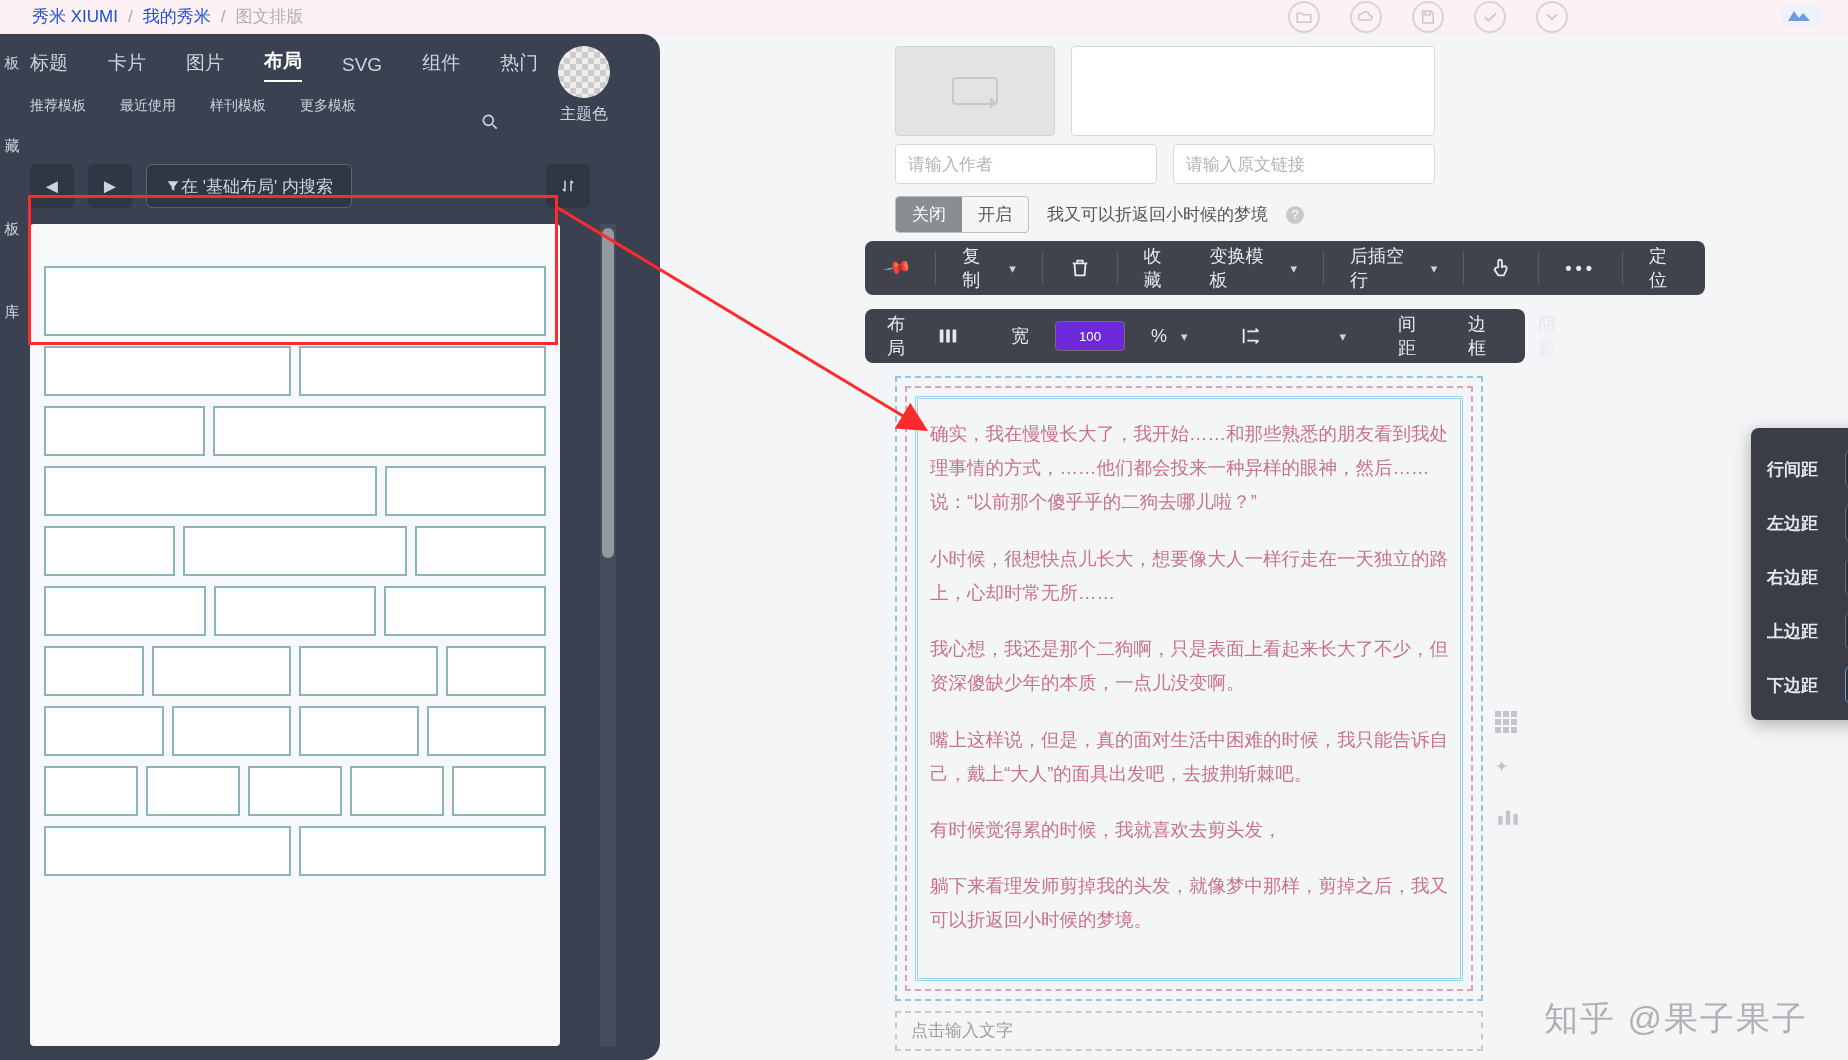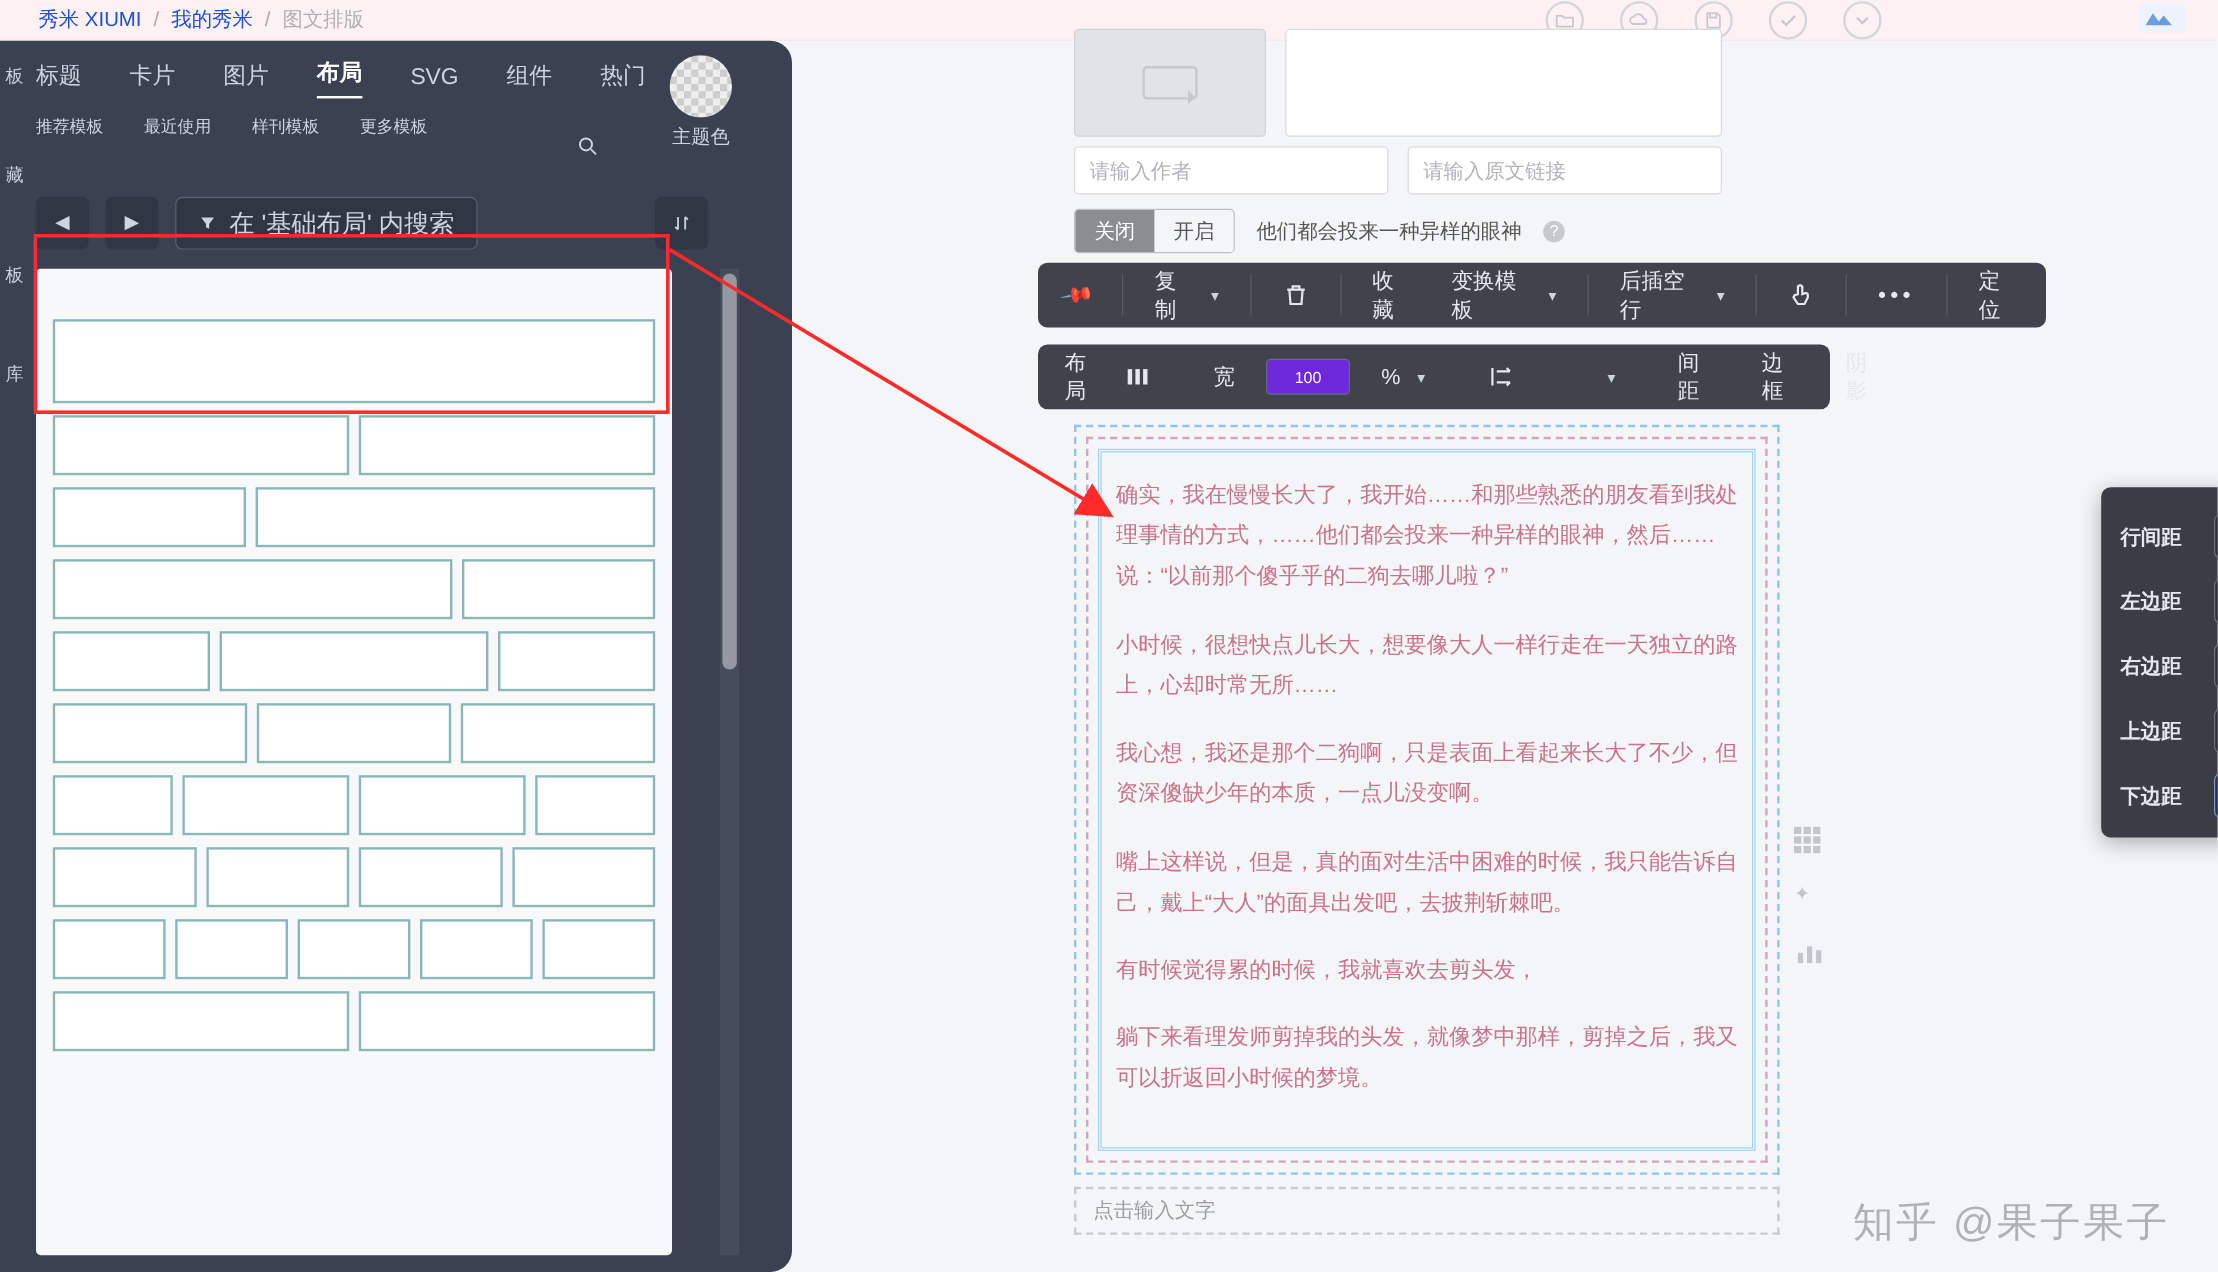--- a/index.html
+++ b/index.html
@@ -22,34 +22,34 @@
 .lp-tabs1 .tab { font-size:19px; color:#cfd3df; padding-bottom:6px; cursor:pointer;}
 .lp-tabs1 .tab.active { color:#fff; border-bottom:2px solid #fff; font-weight:600;}
 .lp-tabs2 { position:absolute; left:30px; top:63px; display:flex; gap:34px; align-items:center; color:#cfd3df; font-size:14px;}
 .lp-right-top { position:absolute; right:36px; top:12px; width:80px; text-align:center; color:#cfd3df; font-size:16px;}
 .lp-right-top .swatch { width:52px; height:52px; border-radius:50%; margin:0 auto 6px;
   background-image:linear-gradient(45deg,#ccc 25%,transparent 25%),linear-gradient(-45deg,#ccc 25%,transparent 25%),linear-gradient(45deg,transparent 75%,#ccc 75%),linear-gradient(-45deg,transparent 75%,#ccc 75%);
   background-size:12px 12px; background-position:0 0,0 6px,6px -6px,-6px 0; background-color:#eee;}
 .lp-search-icon { position:absolute; right:160px; top:78px; color:#cfd3df; }
 .lp-toolbar { position:absolute; left:30px; top:130px; display:flex; align-items:center; gap:14px;}
 .nav-btn { width:44px; height:44px; background:#2f3644; border-radius:6px; display:flex; align-items:center; justify-content:center; color:#cfd3df; font-size:20px;}
-.search-pill { height:44px; background:#2f3644; border:1px solid #5a6273; border-radius:6px; padding:0 18px; display:flex; align-items:center; gap:10px; color:#cfd3df; font-size:21px;}
+.search-pill { height:44px; background:#2f3644; border:1px solid #5a6273; border-radius:6px; padding:0 18px; display:flex; align-items:center; color:#cfd3df; font-size:17px;}
 .sort-btn { position:absolute; right:70px; top:130px; width:44px; height:44px; background:#2f3644; border-radius:6px; display:flex; align-items:center; justify-content:center; color:#cfd3df;}
 .lp-canvas { position:absolute; left:30px; top:190px; width:530px; bottom:14px; background:#f7f8f9; border-radius:4px; overflow:hidden;}
 .lp-scroll { position:absolute; right:44px; top:190px; width:16px; bottom:14px; background:rgba(255,255,255,0.06);}
 .lp-scroll .thumb { position:absolute; left:2px; top:4px; width:12px; height:330px; background:#95989f; border-radius:6px;}
 
 .row-wrap { padding:42px 14px 14px;}
 .trow { display:flex; gap:8px; margin-bottom:10px;}
 .tbox { flex:1; height:56px; background:#fff; border:2px solid #8ab6ba;}
 .trow.small .tbox { height:50px;}
 .highlight-rect { position:absolute; left:28px; top:195px; width:530px; height:150px; border:3px solid #ff2a2a; z-index:5; pointer-events:none;}
 
 
-.editor-zone { position:absolute; left:895px; top:24px; width:780px; height:800px;}
+.editor-zone { position:absolute; left:895px; top:46px; width:780px; height:800px;}
 .metabox { display:flex; gap:16px; }
 .imgph { width:160px; height:90px; background:#e2e3e5; border:1px solid #d2d3d6; border-radius:4px; display:flex; align-items:flex-end; justify-content:center; color:#b0b1b5;}
 .imgph .mt { width:46px;height:28px;border:2px solid #c7c8cc;border-radius:4px;margin-bottom:30px;position:relative;}
 .imgph .mt::after{content:"";position:absolute;right:-6px;bottom:-6px;width:0;height:0;border:6px solid transparent;border-left-color:#c7c8cc;}
 .metabox .title-in { flex:1; height:90px; border:1px solid #d9d9dc; border-radius:4px; background:#fff;}
 .meta-inputs { display:flex; gap:16px; margin-top:8px;}
 .meta-inputs .in { flex:1; height:40px; border:1px solid #d8d8db; border-radius:4px; background:#fff; padding:0 12px; display:flex; align-items:center; color:#b3b4b8; font-size:17px;}
 .toggle-row { display:flex; align-items:center; gap:18px; margin-top:12px; font-size:17px; color:#555;}
 .toggle-row .seg { display:flex; border:1px solid #bfc0c5; border-radius:4px; overflow:hidden;}
 .toggle-row .seg .opt { padding:6px 16px; cursor:pointer;}
@@ -259,21 +259,21 @@
   </div>
   <div class="meta-inputs" style="width:540px;">
     <div class="in">请输入作者</div>
     <div class="in">请输入原文链接</div>
   </div>
   <div class="toggle-row">
     <div class="seg">
       <div class="opt active">关闭</div>
       <div class="opt">开启</div>
     </div>
-    <span>他们都会投来一种异样的眼神</span>
+    <span>我又可以折返回小时候的梦境</span>
     <span class="help-ico">?</span>
   </div>
 
   <div class="tb tb1" style="margin-top:12px; margin-left:-30px;">
     <span class="btn tb-pin">📌</span>
     <span class="vsep"></span>
     <span class="btn dd">复制</span>
     <span class="vsep"></span>
     <span class="btn trash">
         <svg viewBox="0 0 24 24" fill="none" stroke="currentColor" stroke-width="2">

